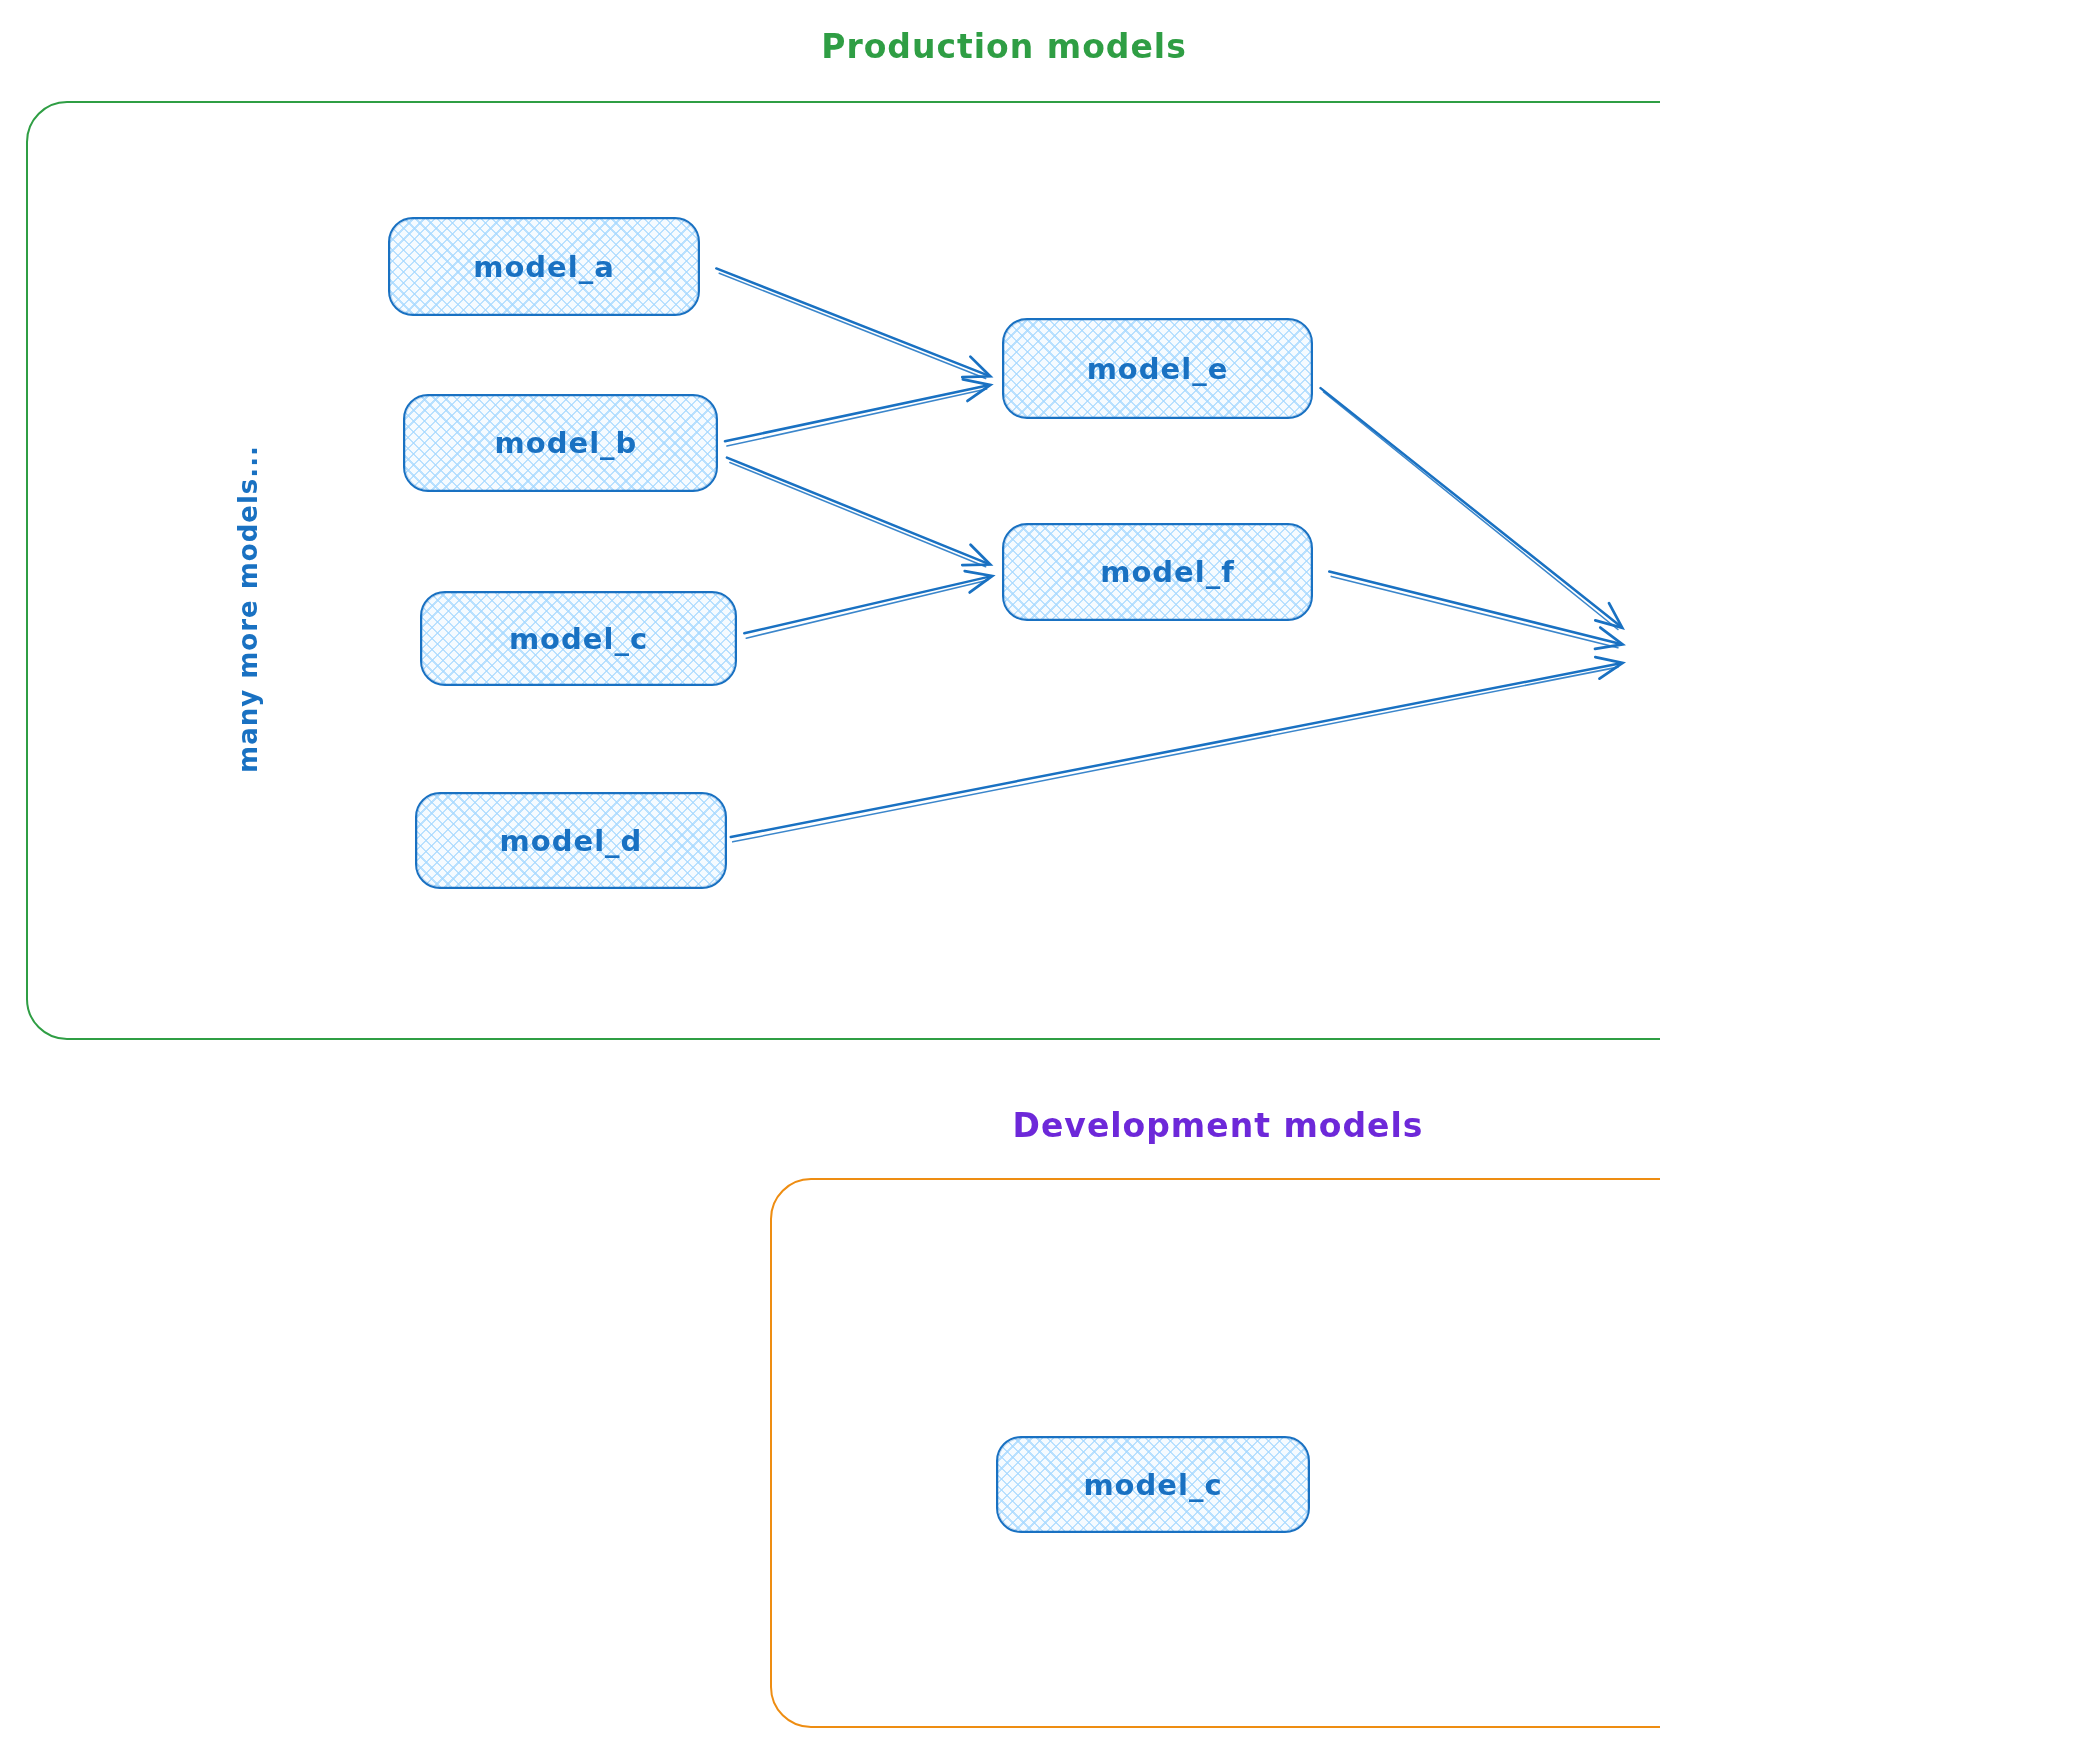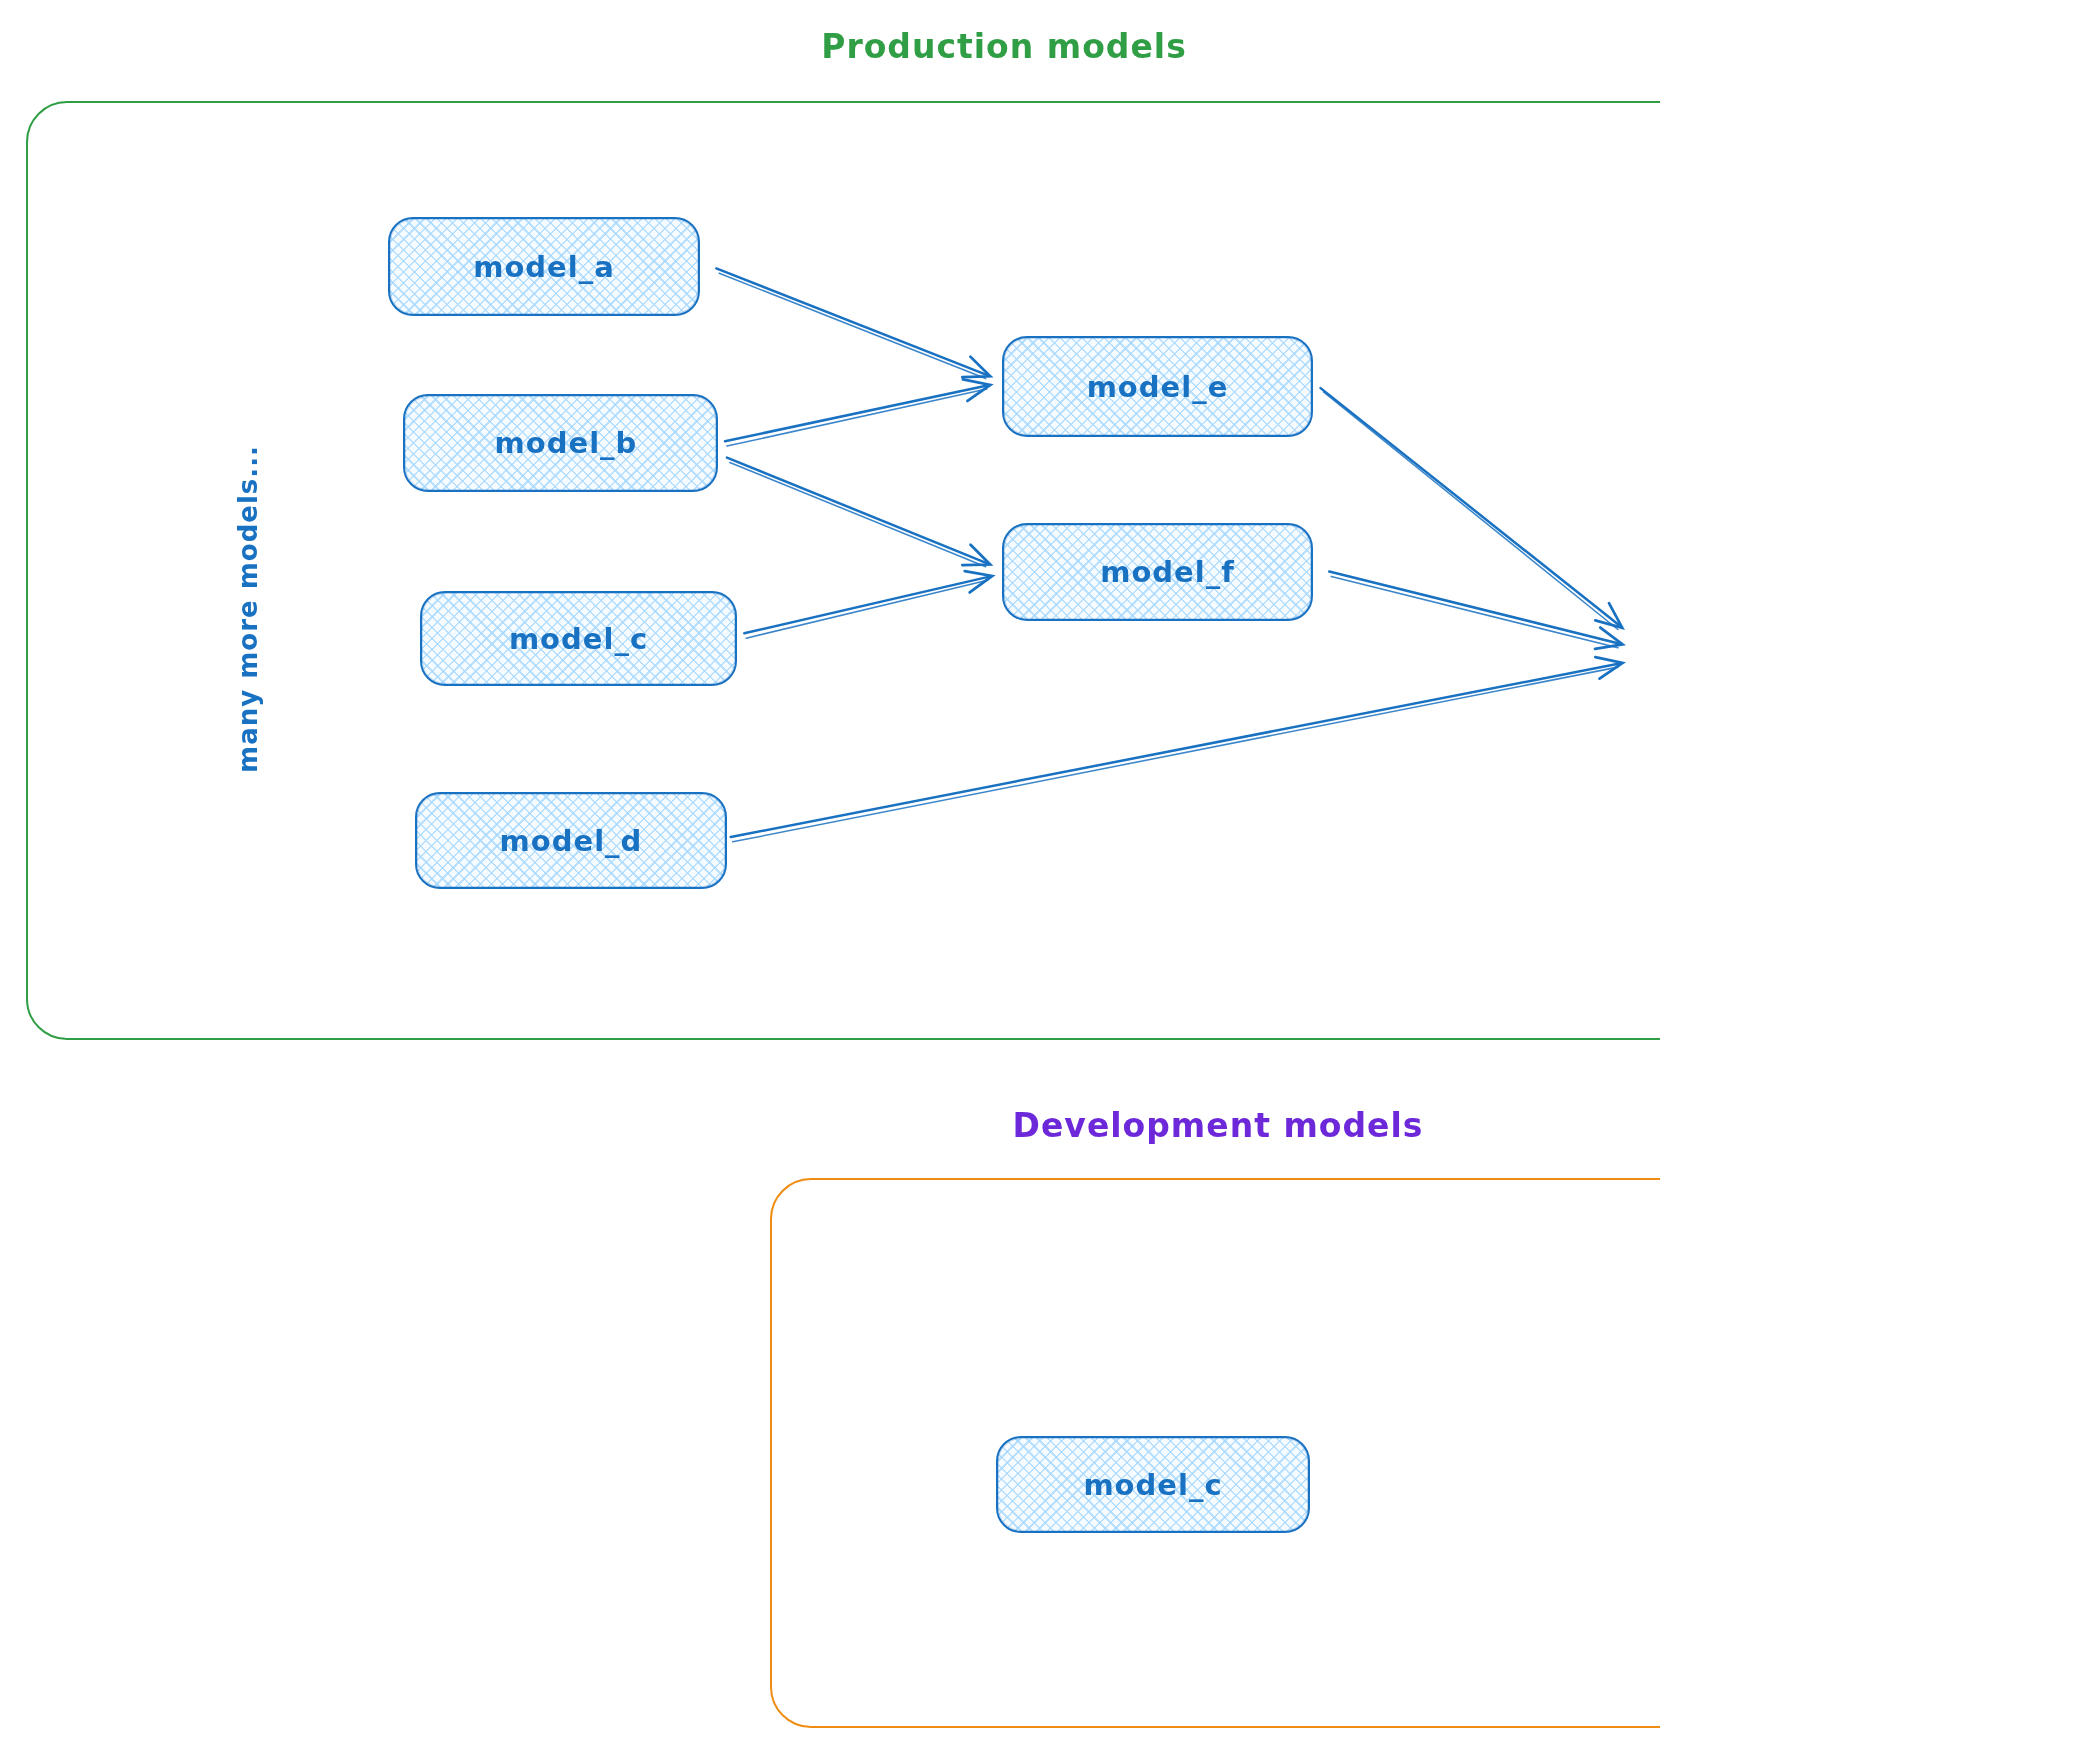--- a/index.html
+++ b/index.html
@@ -82,21 +82,21 @@
     stroke-width:1.6;
     fill:none;
     stroke-linecap:round;
     opacity:0.85;
   }
   
   .n-model_a{left:388px;top:217px;width:312px;height:99px;}
   .n-model_b{left:403px;top:394px;width:315px;height:98px;padding-left:11px;}
   .n-model_c{left:420px;top:591px;width:317px;height:95px;}
   .n-model_d{left:415px;top:792px;width:312px;height:97px;}
-  .n-model_e{left:1002px;top:336px;width:311px;height:101px;}
+  .n-model_e{left:1002px;top:318px;width:311px;height:101px;}
   .n-model_f{left:1002px;top:523px;width:311px;height:98px;padding-left:20px;}
   .n-model_g{left:1637px;top:610px;width:309px;height:98px;}
   .n-dev_model_c{left:996px;top:1436px;width:314px;height:97px;}
   .t-production{left:1004px;top:27px;}
   .t-development{left:1218px;top:1106px;}
 </style>
 </head>
 <body>
 
 <div class="canvas">

